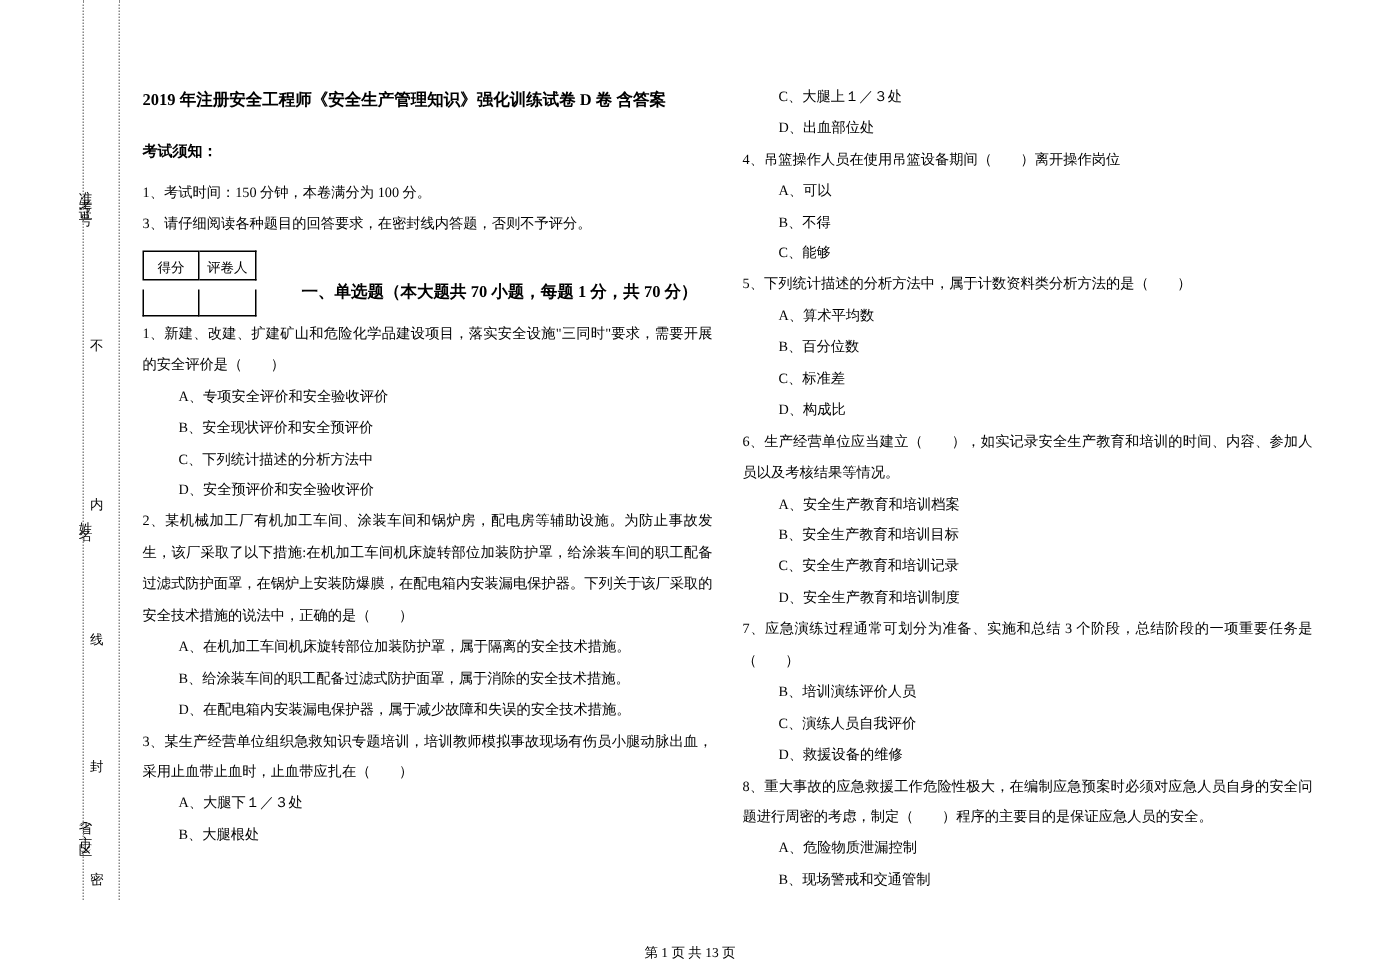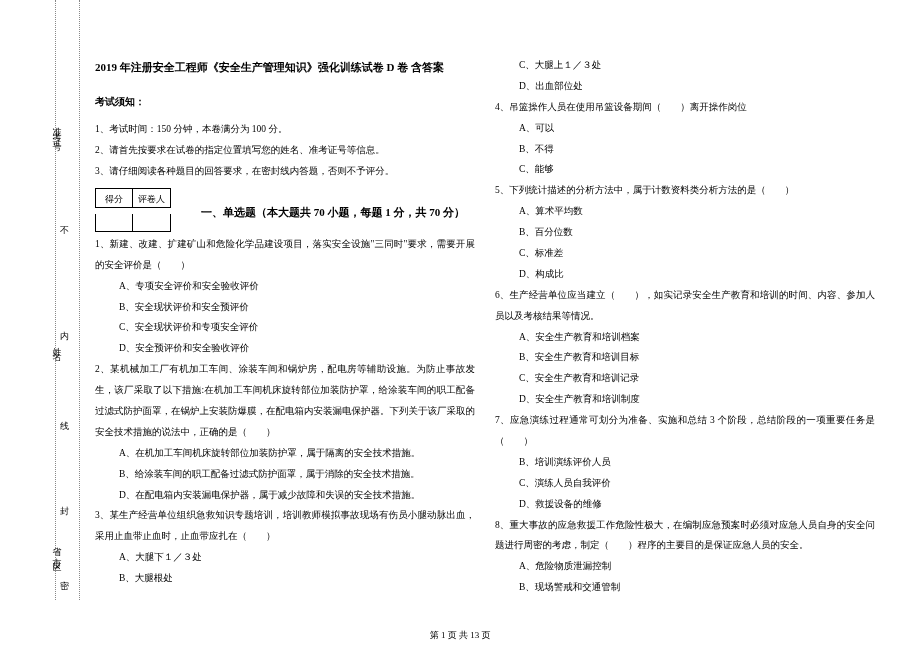--- a/index.html
+++ b/index.html
@@ -132,41 +132,40 @@
 <span class="vline-label-h vh2">内</span>
 <span class="vline-label-h vh3">线</span>
 <span class="vline-label-h vh4">封</span>
 <span class="vline-label-h vh5">密</span>
 
 <div class="content">
   <div class="col">
     <div class="doc-title">2019 年注册安全工程师《安全生产管理知识》强化训练试卷 D 卷 含答案</div>
     <div class="section-heading">考试须知：</div>
     <div class="instruction">1、考试时间：150 分钟，本卷满分为 100 分。</div>
-    <div class="instruction">2、请首先按要求在试卷的指定位置填写您的姓名、准考证号等信息。</div>
     <div class="instruction">3、请仔细阅读各种题目的回答要求，在密封线内答题，否则不予评分。</div>
 
-    <div style="display:flex;align-items:center;gap:20px;">
+    <div style="display:flex;align-items:flex-end;gap:20px;">
       <div>
         <div class="score-box">
           <div class="score-cell">得分</div>
           <div class="score-cell">评卷人</div>
         </div>
         <div class="score-box">
           <div class="score-empty"></div>
           <div class="score-empty"></div>
         </div>
       </div>
       <div class="section-title" style="flex:1;padding-top:10px;">一、单选题（本大题共 70 小题，每题 1 分，共 70 分）</div>
     </div>
 
     <div class="question">1、新建、改建、扩建矿山和危险化学品建设项目，落实安全设施"三同时"要求，需要开展的安全评价是（　　）</div>
     <div class="option">A、专项安全评价和安全验收评价</div>
     <div class="option">B、安全现状评价和安全预评价</div>
-    <div class="option">C、安全现状评价和专项安全评价</div>
+    <div class="option">C、下列统计描述的分析方法中</div>
     <div class="option">D、安全预评价和安全验收评价</div>
 
     <div class="question">2、某机械加工厂有机加工车间、涂装车间和锅炉房，配电房等辅助设施。为防止事故发生，该厂采取了以下措施:在机加工车间机床旋转部位加装防护罩，给涂装车间的职工配备过滤式防护面罩，在锅炉上安装防爆膜，在配电箱内安装漏电保护器。下列关于该厂采取的安全技术措施的说法中，正确的是（　　）</div>
     <div class="option">A、在机加工车间机床旋转部位加装防护罩，属于隔离的安全技术措施。</div>
     <div class="option">B、给涂装车间的职工配备过滤式防护面罩，属于消除的安全技术措施。</div>
     <div class="option">D、在配电箱内安装漏电保护器，属于减少故障和失误的安全技术措施。</div>
 
     <div class="question">3、某生产经营单位组织急救知识专题培训，培训教师模拟事故现场有伤员小腿动脉出血，采用止血带止血时，止血带应扎在（　　）</div>
     <div class="option">A、大腿下１／３处</div>
     <div class="option">B、大腿根处</div>

